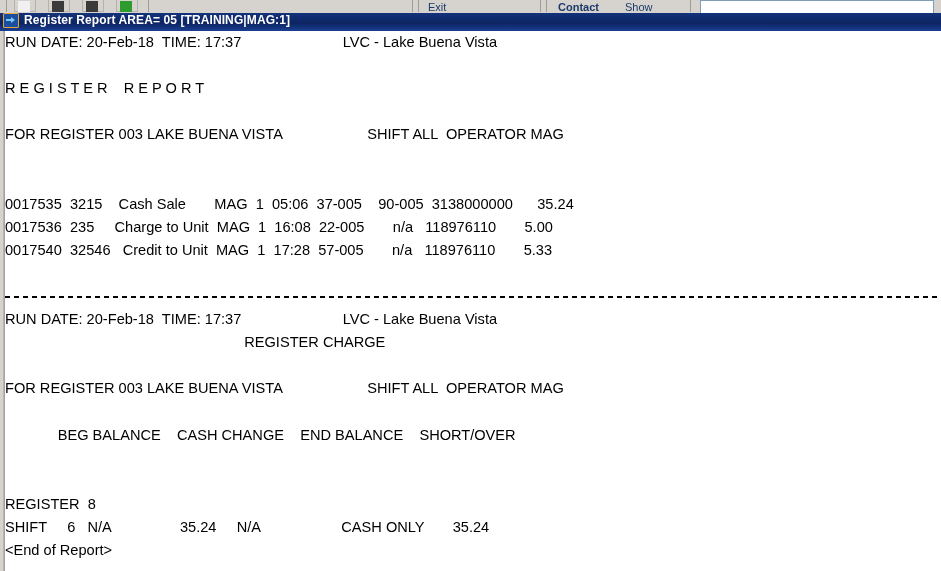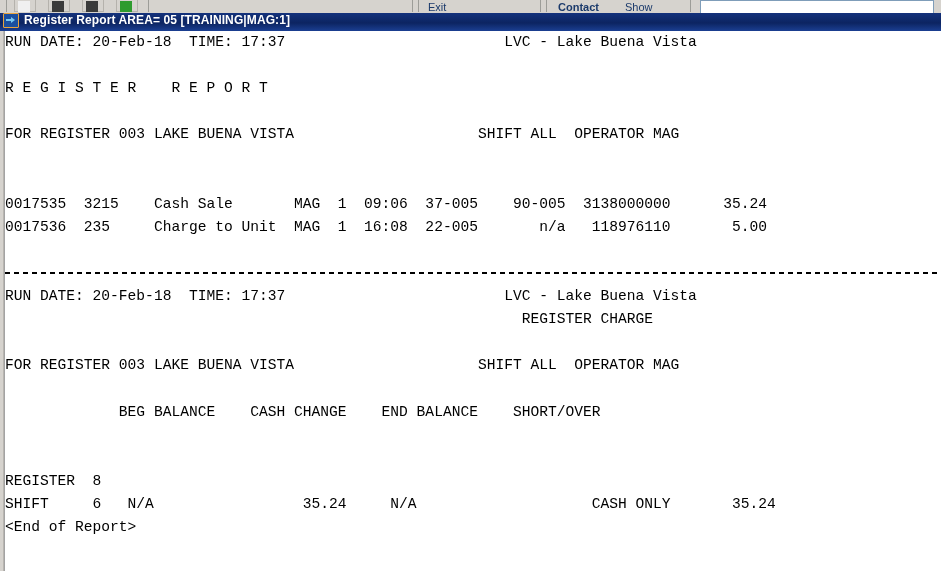--- a/index.html
+++ b/index.html
@@ -130,21 +130,21 @@
     position: absolute;
     top: 31px; left: 5px;
     width: 936px;
     height: 540px;
     background: #ffffff;
     overflow: hidden;
   }
   pre.rpt {
     margin: 0;
     padding: 0;
-    font-family: Liberation Mono, monospace;
+    font-family: Liberation Sans, sans-serif;
     font-size: 14.6px;
     line-height: 23.1px;
     color: #000000;
     white-space: pre;
     letter-spacing: 0px;
   }
   .rule {
     width: 936px;
     height: 2px;
     margin: 0;
@@ -193,22 +193,23 @@
   <div class="win-border-left"></div>
 
   <div class="report">
     <pre class="rpt">RUN DATE: 20-Feb-18  TIME: 17:37                         LVC - Lake Buena Vista</pre>
     <pre class="rpt"> </pre>
     <pre class="rpt">R E G I S T E R    R E P O R T</pre>
     <pre class="rpt"> </pre>
     <pre class="rpt">FOR REGISTER 003 LAKE BUENA VISTA                     SHIFT ALL  OPERATOR MAG</pre>
     <pre class="rpt"> </pre>
     <pre class="rpt"> </pre>
-    <pre class="rpt">0017535  3215    Cash Sale       MAG  1  09:06  37-005    90-005  3138000000      35.24</pre>
+    <pre class="rpt">0017535  3215    Cash Sale       MAG  1  05:06  37-005    90-005  3138000000      35.24</pre>
     <pre class="rpt">0017536  235     Charge to Unit  MAG  1  16:08  22-005       n/a   118976110       5.00</pre>
+    <pre class="rpt">0017540  32546   Credit to Unit  MAG  1  17:28  57-005       n/a   118976110       5.33</pre>
     <pre class="rpt"> </pre>
     <div class="rule-row">
       <div class="rule"></div>
     </div>
     <pre class="rpt">RUN DATE: 20-Feb-18  TIME: 17:37                         LVC - Lake Buena Vista</pre>
     <pre class="rpt">                                                           REGISTER CHARGE</pre>
     <pre class="rpt"> </pre>
     <pre class="rpt">FOR REGISTER 003 LAKE BUENA VISTA                     SHIFT ALL  OPERATOR MAG</pre>
     <pre class="rpt"> </pre>
     <pre class="rpt">             BEG BALANCE    CASH CHANGE    END BALANCE    SHORT/OVER</pre>

